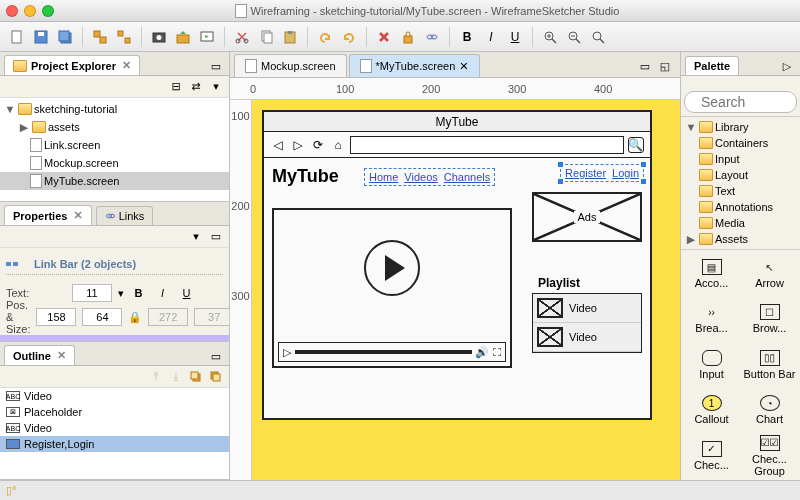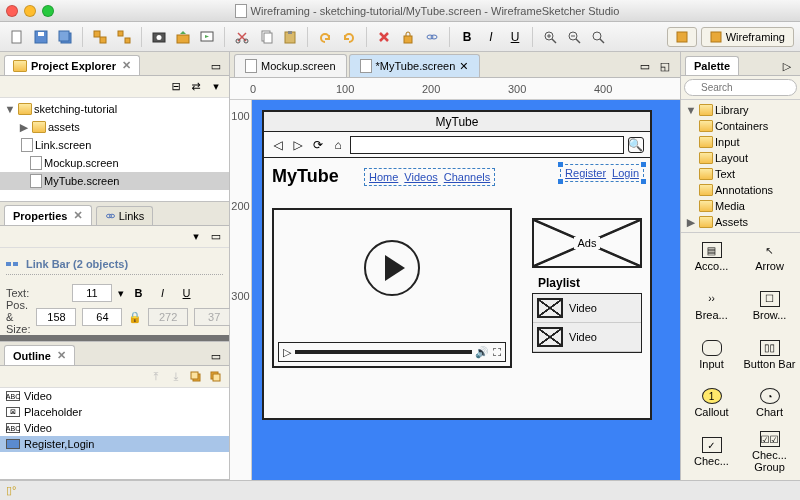--- a/index.html
+++ b/index.html
@@ -10,21 +10,21 @@
 .tl-red { background: #ff5f56; } .tl-yel { background: #ffbd2e; } .tl-grn { background: #27c93f; }
 .titlebar .title { flex: 1; text-align: center; color: #555; display: flex; align-items: center; justify-content: center; gap: 4px; }
 .doc-icon { width: 12px; height: 14px; background: #fff; border: 1px solid #999; position: relative; }
 .toolbar { height: 30px; background: linear-gradient(#f8f8f8,#e8e8e8); border-bottom: 1px solid #c0c0c0; display: flex; align-items: center; padding: 0 6px; gap: 2px; }
 .tbtn { width: 22px; height: 22px; border: 1px solid transparent; border-radius: 3px; display: flex; align-items: center; justify-content: center; cursor: pointer; }
 .tsep { width: 1px; height: 20px; background: #ccc; margin: 0 4px; }
 .persp { margin-left: auto; display: flex; gap: 4px; }
 .persp-btn { border: 1px solid #bab6ab; background: #f5f3ea; padding: 3px 8px; border-radius: 3px; display: flex; align-items: center; gap: 4px; }
 .main { flex: 1; display: flex; background: #ececec; min-height: 0; }
 .left-col { width: 230px; display: flex; flex-direction: column; border-right: 1px solid #c0c0c0; }
-.panel { background: #737373; border-bottom: 1px solid #c0c0c0; display: flex; flex-direction: column; min-height: 0; }
+.panel { background: #c4b5fd; border-bottom: 1px solid #c0c0c0; display: flex; flex-direction: column; min-height: 0; }
 .panel-tabs { height: 24px; display: flex; align-items: flex-end; padding: 0 4px; gap: 4px; background: #e8e6dc; border-bottom: 1px solid #bbb; }
 .tab { padding: 3px 8px; border: 1px solid #bbb; border-bottom: none; background: #f8f7f0; border-radius: 3px 3px 0 0; display: flex; align-items: center; gap: 4px; cursor: pointer; }
 .tab.active { background: #fff; font-weight: bold; }
 .tab.inactive { background: #e6e4d8; }
 .tab .x { color: #888; margin-left: 2px; }
 .panel-toolbar { height: 22px; display: flex; align-items: center; justify-content: flex-end; padding: 0 4px; gap: 2px; background: #f4f2e8; border-bottom: 1px solid #ddd; }
 .mini-btn { width: 18px; height: 18px; display: flex; align-items: center; justify-content: center; cursor: pointer; }
 .tree { flex: 1; background: #fff; overflow: auto; padding: 2px 0; }
 .tree-row { height: 18px; display: flex; align-items: center; padding-left: 4px; gap: 2px; cursor: pointer; }
 .tree-row.sel { background: #d0d0d0; }
@@ -35,60 +35,60 @@
 .editor-tabs { height: 26px; display: flex; align-items: flex-end; padding: 0 4px; gap: 2px; background: #e8e6dc; border-bottom: 1px solid #bbb; }
 .etab { padding: 4px 10px; border: 1px solid #bbb; border-bottom: none; border-radius: 3px 3px 0 0; display: flex; align-items: center; gap: 4px; cursor: pointer; }
 .etab.active { background: #cde3f7; }
 .etab.inactive { background: #f4f4f4; }
 .editor-header-icons { margin-left: auto; display: flex; gap: 2px; padding: 2px; }
 .ruler { height: 22px; background: #fafafa; border-bottom: 1px solid #ccc; display: flex; align-items: center; padding-left: 20px; font-size: 9px; color: #555; }
 .ruler span { width: 90px; }
 .canvas-wrap { flex: 1; display: flex; background: #fff; min-height: 0; }
 .vruler { width: 22px; background: #fafafa; border-right: 1px solid #ccc; display: flex; flex-direction: column; padding-top: 10px; font-size: 9px; color: #555; }
 .vruler span { height: 90px; text-align: center; }
-.canvas { flex: 1; background: #3b82f6; position: relative; overflow: auto; }
+.canvas { flex: 1; background: #fde047; position: relative; overflow: auto; }
 .wireframe { position: absolute; top: 10px; left: 10px; width: 390px; height: 310px; border: 2px solid #222; background: #fafafa; font-family: "Comic Sans MS", cursive; }
 .wf-title { height: 20px; text-align: center; border-bottom: 1px solid #222; background: #eee; line-height: 20px; font-size: 12px; }
 .wf-top { height: 26px; display: flex; align-items: center; padding: 0 6px; gap: 4px; border-bottom: 1px solid #222; }
 .wf-iconbtn { width: 16px; height: 16px; display: flex; align-items: center; justify-content: center; font-size: 12px; }
 .wf-url { flex: 1; height: 18px; border: 1px solid #222; background: #fff; }
 .wf-content { padding: 8px; position: relative; }
 .wf-heading { font-size: 18px; font-weight: bold; }
 .wf-links { position: absolute; top: 10px; left: 100px; border: 1px dashed #3b7fc4; padding: 2px 4px; display: flex; gap: 6px; }
 .wf-links a { color: #2a4fbb; text-decoration: underline; font-size: 11px; }
 .wf-right-links { position: absolute; top: 6px; right: 6px; border: 1px dashed #3b7fc4; padding: 2px 4px; display: flex; gap: 6px; }
 .wf-right-links a { color: #2a4fbb; text-decoration: underline; font-size: 11px; }
 .sel-handle { width: 5px; height: 5px; background: #2a7de1; position: absolute; }
 .wf-player { position: absolute; top: 50px; left: 8px; width: 240px; height: 160px; border: 2px solid #222; }
 .wf-play { position: absolute; top: 30px; left: 90px; width: 56px; height: 56px; border: 2px solid #222; border-radius: 50%; display: flex; align-items: center; justify-content: center; }
 .wf-playtri { width: 0; height: 0; border-left: 20px solid #222; border-top: 13px solid transparent; border-bottom: 13px solid transparent; margin-left: 5px; }
 .wf-ctrl { position: absolute; bottom: 4px; left: 4px; right: 4px; height: 20px; border: 1px solid #222; display: flex; align-items: center; gap: 4px; padding: 0 4px; }
 .wf-ctrl .bar { flex: 1; height: 4px; background: #222; }
-.wf-ads { position: absolute; top: 60px; right: 8px; width: 110px; height: 50px; border: 2px solid #222; display: flex; align-items: center; justify-content: center; }
+.wf-ads { position: absolute; top: 34px; right: 8px; width: 110px; height: 50px; border: 2px solid #222; display: flex; align-items: center; justify-content: center; }
 .wf-ads::before, .wf-ads::after { content:""; position:absolute; top:0; left:0; right:0; bottom:0; }
 .wf-ads::before { background: linear-gradient(to top right, transparent 48%, #222 49%, #222 51%, transparent 52%); }
 .wf-ads::after { background: linear-gradient(to top left, transparent 48%, #222 49%, #222 51%, transparent 52%); }
 .wf-ads span { background: #fafafa; padding: 0 4px; z-index: 1; }
 .wf-playlist-label { position: absolute; top: 118px; right: 70px; font-size: 12px; font-weight: bold; }
 .wf-list { position: absolute; top: 135px; right: 8px; width: 110px; border: 1px solid #222; background: #eee; }
 .wf-li { display: flex; align-items: center; gap: 6px; padding: 4px; border-bottom: 1px solid #ccc; }
 .wf-thumb { width: 26px; height: 20px; border: 2px solid #222; position: relative; }
 .wf-thumb::before { content:""; position:absolute; inset:0; background: linear-gradient(to top right, transparent 46%, #222 47%, #222 53%, transparent 54%), linear-gradient(to top left, transparent 46%, #222 47%, #222 53%, transparent 54%); }
 .right-col { width: 120px; border-left: 1px solid #c0c0c0; display: flex; flex-direction: column; background: #f4f2e8; }
 .palette-search { padding: 3px; border-bottom: 1px solid #ccc; }
-.palette-search input { width: 100%; padding: 2px 4px 2px 16px; border: 1px solid #bbb; border-radius: 10px; background: #fff; font-size: 10px; }
+.palette-search input { width: 100%; padding: 2px 4px 2px 16px; border: 1px solid #bbb; border-radius: 10px; background: #fff; font-size: 14px; margin-top: 12px; }
 .palette-tree { padding: 2px; border-bottom: 1px solid #ccc; }
 .pal-row { height: 16px; display: flex; align-items: center; gap: 2px; padding-left: 2px; cursor: pointer; }
 .pal-row.child { padding-left: 16px; }
 .pal-grid { flex: 1; display: grid; grid-template-columns: 1fr 1fr; gap: 1px; padding: 2px; overflow: auto; background: #f4f2e8; }
 .pal-item { height: 44px; display: flex; flex-direction: column; align-items: center; justify-content: center; gap: 2px; background: #f4f2e8; cursor: pointer; font-size: 9px; text-align: center; }
 .pal-ico { width: 20px; height: 16px; border: 1px solid #222; display: flex; align-items: center; justify-content: center; font-size: 10px; }
 .statusbar { height: 20px; background: #e8e8e8; border-top: 1px solid #c0c0c0; display: flex; align-items: center; padding: 0 6px; }
 .prop-body { padding: 6px; background: #f4f2e8; }
-.prop-hdr { color: #5b7aa6; font-weight: bold; font-size: 13px; padding: 4px 0; border-bottom: 1px dotted #aaa; margin-bottom: 6px; display:flex; align-items:center; gap:6px; }
+.prop-hdr { color: #5b7aa6; font-weight: bold; font-size: 13px; padding: 4px 0; border-bottom: 1px dotted #aaa; margin-bottom: 6px; display:flex; align-items:center; gap:14px; }
 .prop-row { display: flex; align-items: center; gap: 6px; height: 24px; }
 .prop-row label { width: 60px; color: #444; }
 .prop-row input { width: 40px; padding: 2px; border: 1px solid #bbb; text-align: center; }
 .outline-body { flex:1; background:#fff; overflow:hidden; }
 .outl-row { height: 16px; display:flex; align-items:center; gap:4px; padding-left:6px; font-size:10px; }
 .outl-row.sel { background: #a8c5e8; }
 .outl-ico { width: 14px; height: 10px; border: 1px solid #555; font-size:7px; display:flex; align-items:center; justify-content:center; }
 svg { display: block; }
 </style>
 </head>
@@ -231,33 +231,20 @@
           <path d="M4 6 H8" stroke="#555"></path>
         </svg>
       </div>
     <div class="tbtn">
         <svg width="14" height="14">
           <circle cx="6" cy="6" r="4" fill="none" stroke="#555"></circle>
           <path d="M9 9 L13 13" stroke="#555" stroke-width="1.5"></path>
         </svg>
       </div>
 
-    <div class="persp">
-      <div class="persp-btn">
-        <svg width="12" height="12">
-            <rect x="1" y="1" width="10" height="10" fill="#e8a838" stroke="#b07818"></rect>
-          </svg>
-      </div>
-      <div class="persp-btn">
-        <svg width="12" height="12">
-            <rect x="1" y="1" width="10" height="10" fill="#e8a838" stroke="#b07818"></rect>
-          </svg>
-        <span>Wireframing</span>
-      </div>
-    </div>
   </div>
 
   <div class="main">
     <div class="left-col">
       <div class="panel" style="height:150px">
         <div class="panel-tabs">
           <div class="tab active">
             <span class="folder-ico"></span>
             <span>Project Explorer</span>
             <span class="x">✕</span>
@@ -274,21 +261,21 @@
           <div class="tree-row">
               <span class="tw">▼</span>
               <span class="folder-ico"></span>
               <span>sketching-tutorial</span>
             </div>
           <div class="tree-row" style="padding-left:18px">
               <span class="tw">▶</span>
               <span class="folder-ico"></span>
               <span>assets</span>
             </div>
-          <div class="tree-row" style="padding-left:21px">
+          <div class="tree-row" style="padding-left:30px">
               <span class="file-ico"></span>
               <span>Link.screen</span>
             </div>
           <div class="tree-row" style="padding-left:30px">
               <span class="file-ico"></span>
               <span>Mockup.screen</span>
             </div>
           <div class="tree-row sel" style="padding-left:30px">
               <span class="file-ico"></span>
               <span>MyTube.screen</span>

